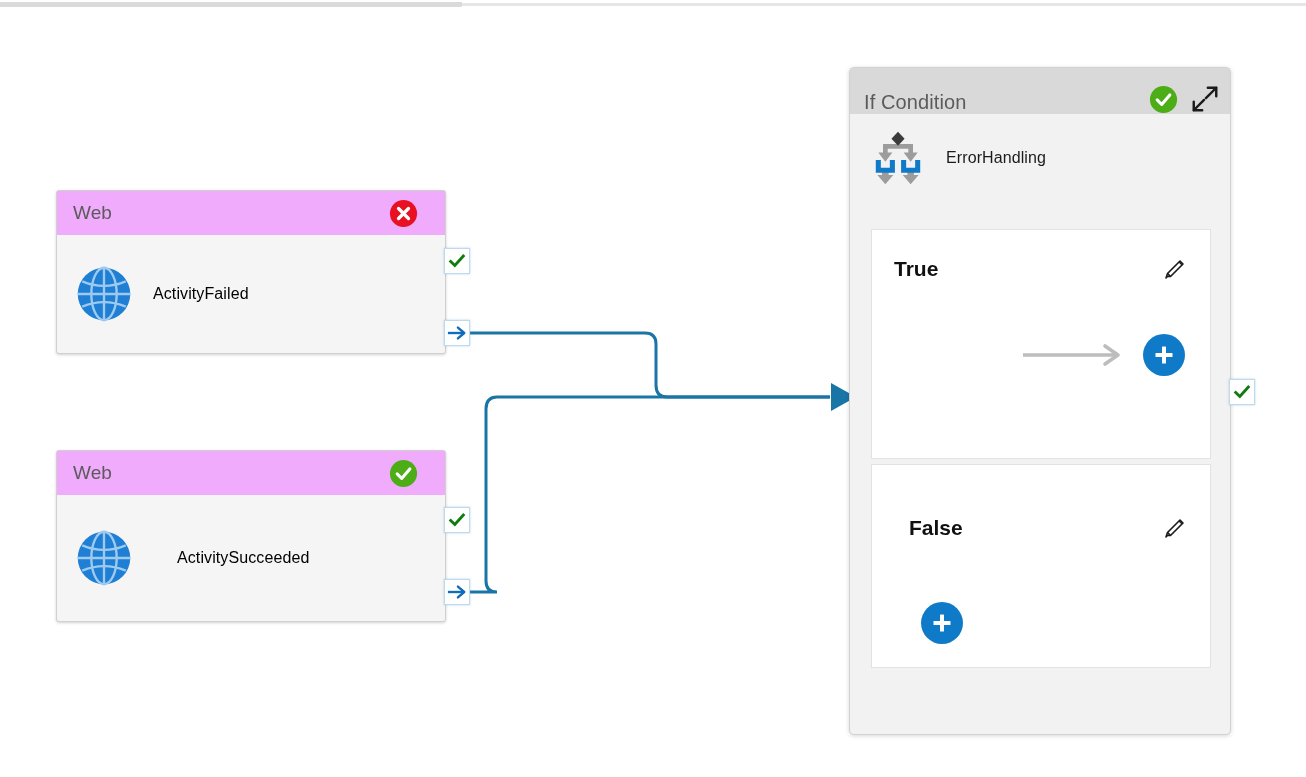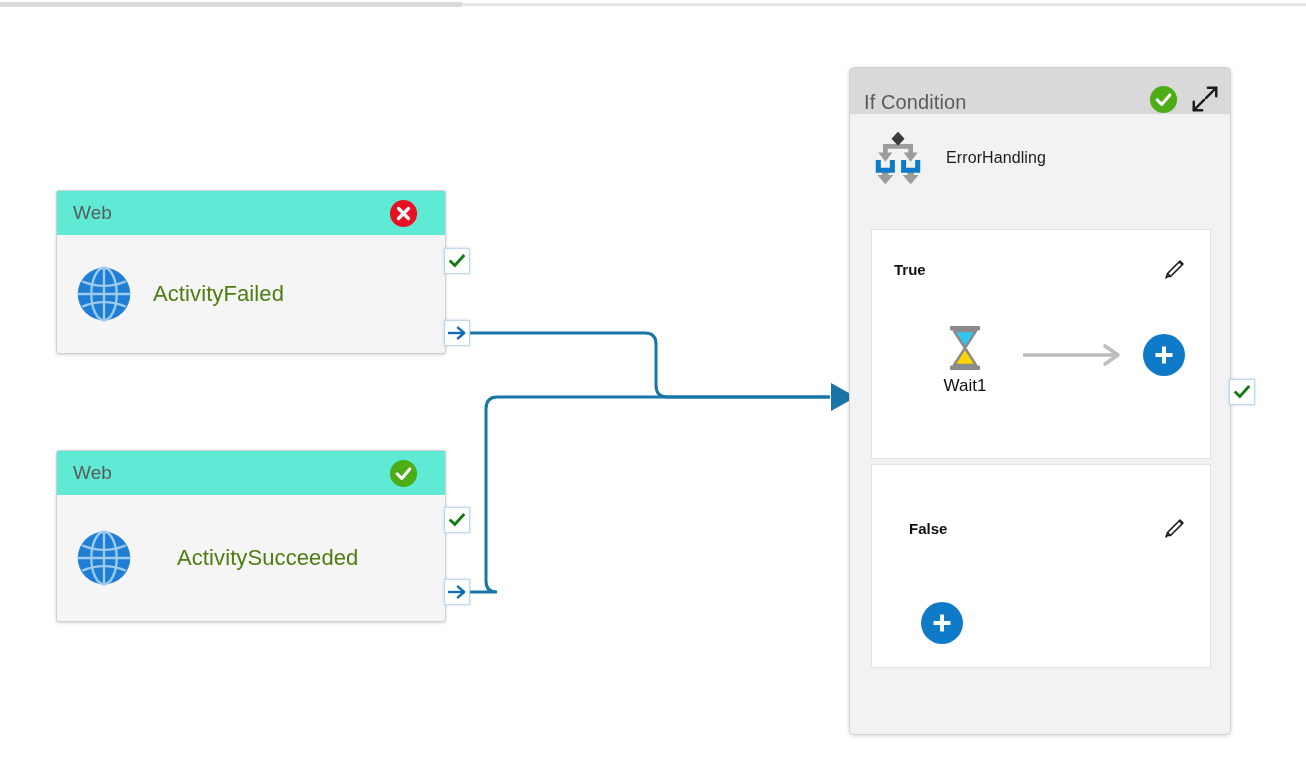--- a/index.html
+++ b/index.html
@@ -23,38 +23,38 @@
   .act-card{
     position:absolute;
     background:#f5f5f5;
     border:1px solid #d0d0d0;
     border-radius:3px;
     box-shadow:0 1px 3px rgba(0,0,0,.18);
     box-sizing:border-box;
   }
   .act-head{
     height:44px;
-    background:#5eead4;
+    background:#f0abfc;
     display:flex;align-items:center;
     padding:0 27px 0 16px;
     box-sizing:border-box;
   }
   .act-head .title{
     font-size:19px;color:#5b5b5b;
     font-family:"Liberation Sans","DejaVu Sans",sans-serif;
     flex:1;letter-spacing:.1px;
   }
   .act-body{
     height:100%;
     display:flex;align-items:center;
     padding-left:18px;
     box-sizing:border-box;
   }
   .act-name{
-    font-size:22px;color:#4d7c0f;
+    font-size:16px;color:#000000;
     margin-left:20px;
     letter-spacing:.1px;
   }
 
   
   .badge{width:29px;height:29px;border-radius:50%;display:block;flex:0 0 auto;}
 
   
   .globe{width:58px;height:58px;flex:0 0 auto;display:block;}
 
@@ -94,21 +94,21 @@
     position:absolute;
     background:#ffffff;
     border:1px solid #e2e2e2;
     box-sizing:border-box;
   }
   .branch-head{
     display:flex;align-items:center;
     padding:26px 22px 0 22px;
   }
   .branch-head .bname{
-    font-size:15px;font-weight:bold;color:#111111;flex:1;
+    font-size:21px;font-weight:bold;color:#111111;flex:1;
   }
   .pencil{width:26px;height:26px;display:block;cursor:pointer;}
 
   .plus-btn{
     width:42px;height:42px;border-radius:50%;
     background:#0f7ac8;
     display:flex;align-items:center;justify-content:center;
     box-sizing:border-box;
   }
 
@@ -251,30 +251,20 @@
         <span class="bname">True</span>
         <svg class="pencil" viewBox="0 0 26 26">
           <g fill="none" stroke="#1b1b1b" stroke-width="1.6" stroke-linejoin="round">
             <path d="M5.5 20.5 L4 22 L5.5 17.5 L18 5 L21 8 L8.5 20.5 Z"></path>
             <line x1="17.2" y1="6" x2="20" y2="8.8"></line>
             <line x1="5.6" y1="17.6" x2="8.4" y2="20.4"></line>
           </g>
         </svg>
       </div>
 
-      <div class="wait-item" style="left:50px;top:94px;">
-        <svg width="42" height="48" viewBox="0 0 42 48" style="margin:0 auto;display:block;">
-          <rect x="6" y="2" width="30" height="4.6" rx="1" fill="#8a8a8a"></rect>
-          <rect x="6" y="41.4" width="30" height="4.6" rx="1" fill="#8a8a8a"></rect>
-          <path d="M10 7 L32 7 L21 24 Z" fill="#31c5f4"></path>
-          <path d="M10 41 L32 41 L21 24 Z" fill="#ffd400"></path>
-          <path d="M10 7 L32 7 L21 24 L32 41 L10 41 L21 24 Z" fill="none" stroke="#8a8a8a" stroke-width="2.4" stroke-linejoin="round"></path>
-        </svg>
-        <span class="wlabel">Wait1</span>
-      </div>
 
       <svg class="arrow-gray" style="left:149px;top:113px;" width="104" height="24" viewBox="0 0 104 24">
         <line x1="2" y1="12" x2="94" y2="12" stroke="#bdbdbd" stroke-width="3.4"></line>
         <polyline points="84,3 97,12 84,21" fill="none" stroke="#bdbdbd" stroke-width="3.6" stroke-linecap="round" stroke-linejoin="round"></polyline>
       </svg>
 
       <div class="plus-btn" style="position:absolute;left:271px;top:104px;">
         <svg width="22" height="22" viewBox="0 0 22 22">
           <rect x="9" y="2.5" width="4" height="17" rx="0.6" fill="#ffffff"></rect>
           <rect x="2.5" y="9" width="17" height="4" rx="0.6" fill="#ffffff"></rect>

